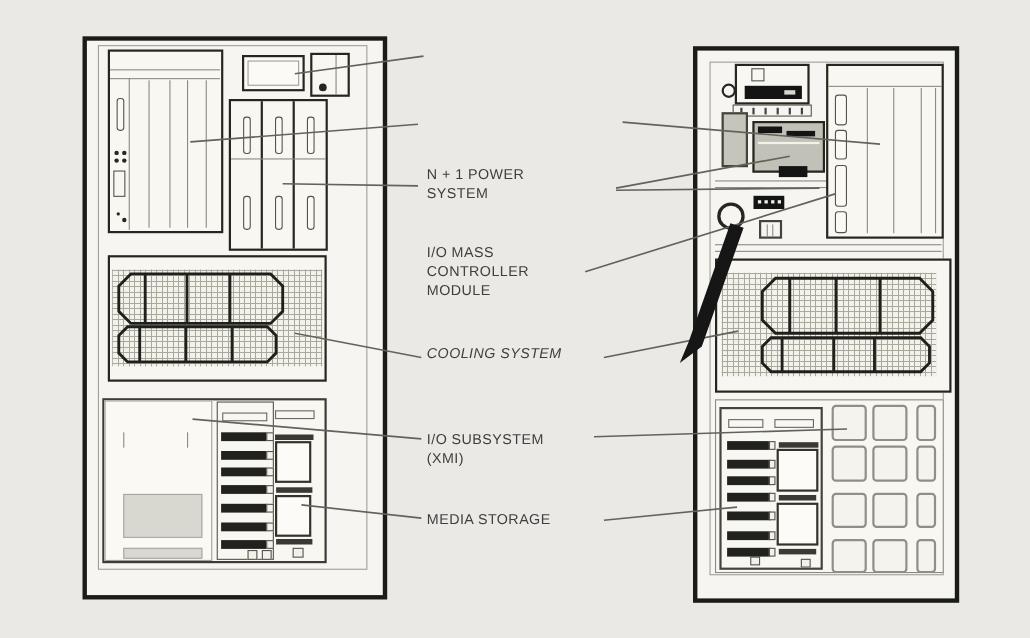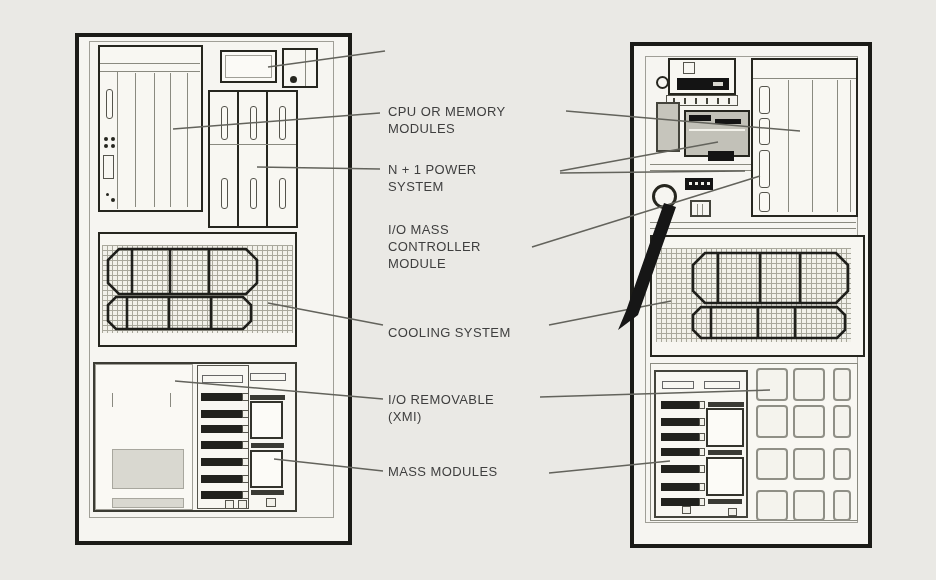--- a/index.html
+++ b/index.html
@@ -248,31 +248,29 @@
           <div class="cell" style="left:0px; top:80px; width:32px; height:32px;"></div>
           <div class="cell" style="left:37px; top:80px; width:32px; height:32px;"></div>
           <div class="cell" style="left:77px; top:80px; width:18px; height:32px;"></div>
           <div class="cell" style="left:0px; top:122px; width:32px; height:31px;"></div>
           <div class="cell" style="left:37px; top:122px; width:32px; height:31px;"></div>
           <div class="cell" style="left:77px; top:122px; width:18px; height:31px;"></div>
         </div>
     </div>
   </div>
 
-  <div class="lbl" style="left:388px; top:103px;">CPU OR MEMORY
-MODULES</div>
-  <div class="lbl" style="left:388px; top:161px;">N + 1 POWER
+  <div class="lbl" style="left:388px; top:150px;">N + 1 POWER
 SYSTEM</div>
   <div class="lbl" style="left:388px; top:221px;">I/O MASS
 CONTROLLER
 MODULE</div>
-  <div class="lbl" style="left:388px; top:324px;">COOLING SYSTEM</div>
-  <div class="lbl" style="left:388px; top:391px;">I/O REMOVABLE
+  <div class="lbl" style="left:388px; top:312px;font-style:italic;">COOLING SYSTEM</div>
+  <div class="lbl" style="left:388px; top:391px;">I/O SUBSYSTEM
 (XMI)</div>
-  <div class="lbl" style="left:388px; top:463px;">MASS MODULES</div>
+  <div class="lbl" style="left:388px; top:463px;">MEDIA STORAGE</div>
 
   <svg id="overlay" width="936" height="580" viewBox="0 0 936 580">
     <g stroke="#63635c" stroke-width="1.5" fill="none">
       <line x1="385" y1="51" x2="268" y2="67"></line>
       <line x1="380" y1="113" x2="173" y2="129"></line>
       <line x1="566" y1="111" x2="800" y2="131"></line>
       <line x1="380" y1="169" x2="257" y2="167"></line>
       <line x1="560" y1="171" x2="718" y2="142"></line>
       <line x1="560" y1="173" x2="745" y2="171"></line>
       <line x1="532" y1="247" x2="760" y2="176"></line>

